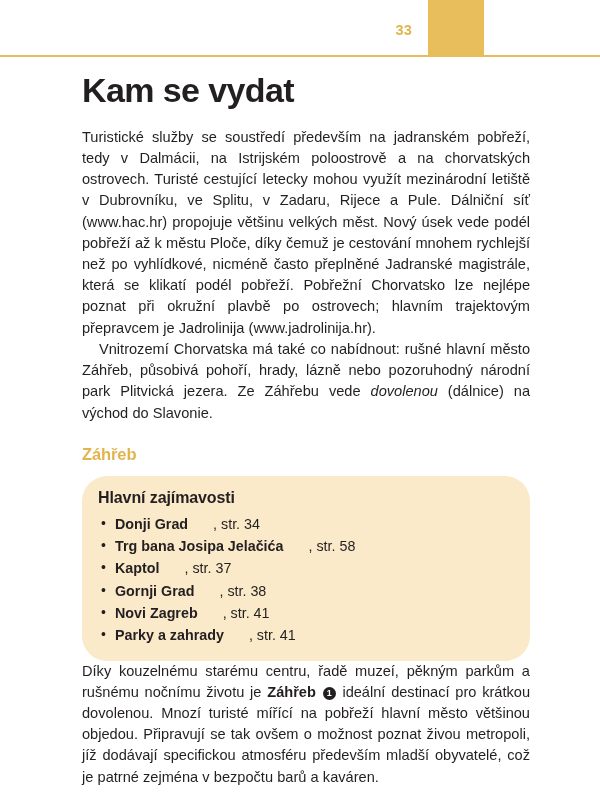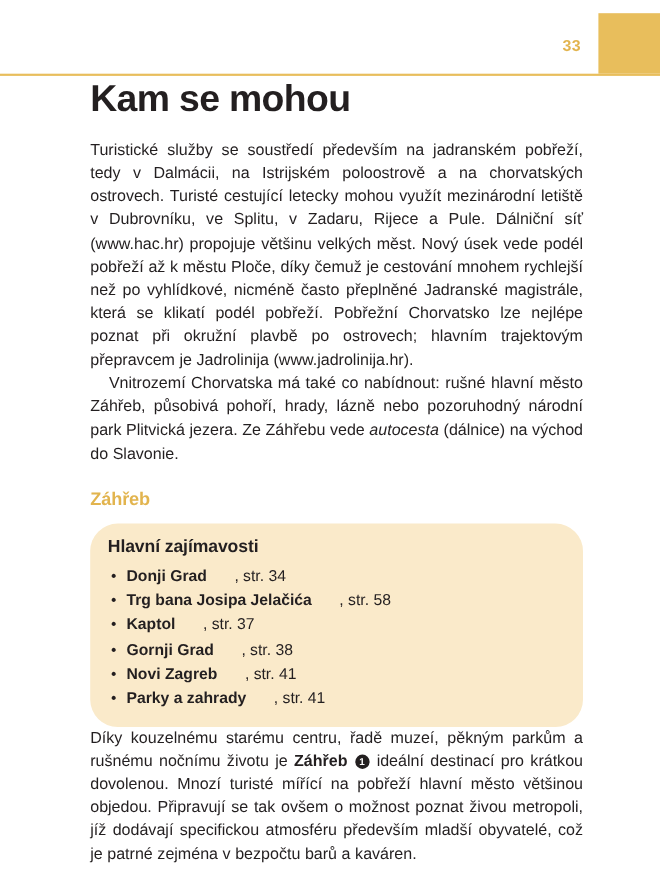--- a/index.html
+++ b/index.html
@@ -12,23 +12,23 @@
     background: #ffffff;
     font-family: "Liberation Sans", "DejaVu Sans", sans-serif;
     color: #231f20;
     overflow: hidden;
     position: relative;
   }
 
   
   .page-header {
     position: absolute;
-    top: 12px;
+    top: 0;
     left: 0;
-    width: 600px;
+    width: 484px;
     height: 56px;
     border-radius: 11px;
   }
   .header-tab {
     position: absolute;
     top: 0;
     right: 0;
     width: 56px;
     height: 55px;
     background: #e8be5c;
@@ -167,25 +167,25 @@
 <body>
 
 <div class="page-header">
   <div class="header-tab"></div>
   <div class="folio">33</div>
   <div class="header-rule"></div>
 </div>
 
 <div class="content">
 
-  <h1 class="page-title">Kam se mohou</h1>
+  <h1 class="page-title">Kam se vydat</h1>
 
   <p class="body-par first">Turistické služby se soustředí především na jadranském pobřeží, tedy v Dalmácii, na Istrijském poloostrově a na chorvatských ostrovech. Turisté cestující letecky mohou využít mezinárodní letiště v Dubrovníku, ve Splitu, v Zadaru, Rijece a Pule. Dálniční síť (www.hac.hr) propojuje většinu velkých měst. Nový úsek vede podél pobřeží až k městu Ploče, díky čemuž je cestování mnohem rychlejší než po vyhlídkové, nicméně často přeplněné Jadranské magistrále, která se klikatí podél pobřeží. Pobřežní Chorvatsko lze nejlépe poznat při okružní plavbě po ostrovech; hlavním trajektovým přepravcem je Jadrolinija (www.jadrolinija.hr).</p>
 
-  <p class="body-par indented"><span>Vnitrozemí Chorvatska má také co nabídnout: rušné hlavní město Záhřeb, působivá pohoří, hrady, lázně nebo pozoruhodný národní park Plitvická jezera. Ze Záhřebu vede </span><em>autocesta</em><span> (dálnice) na východ do Slavonie.</span></p>
+  <p class="body-par indented"><span>Vnitrozemí Chorvatska má také co nabídnout: rušné hlavní město Záhřeb, působivá pohoří, hrady, lázně nebo pozoruhodný národní park Plitvická jezera. Ze Záhřebu vede </span><em>dovolenou</em><span> (dálnice) na východ do Slavonie.</span></p>
 
   <h2 class="sub-head">Záhřeb</h2>
 
   <div class="info-box">
     <h3>Hlavní zajímavosti</h3>
     <ul class="info-list">
       <li>
         <span class="bullet">•</span>
         <span class="poi-name">Donji Grad</span><span class="poi-page">, str. 34</span>
       </li>

